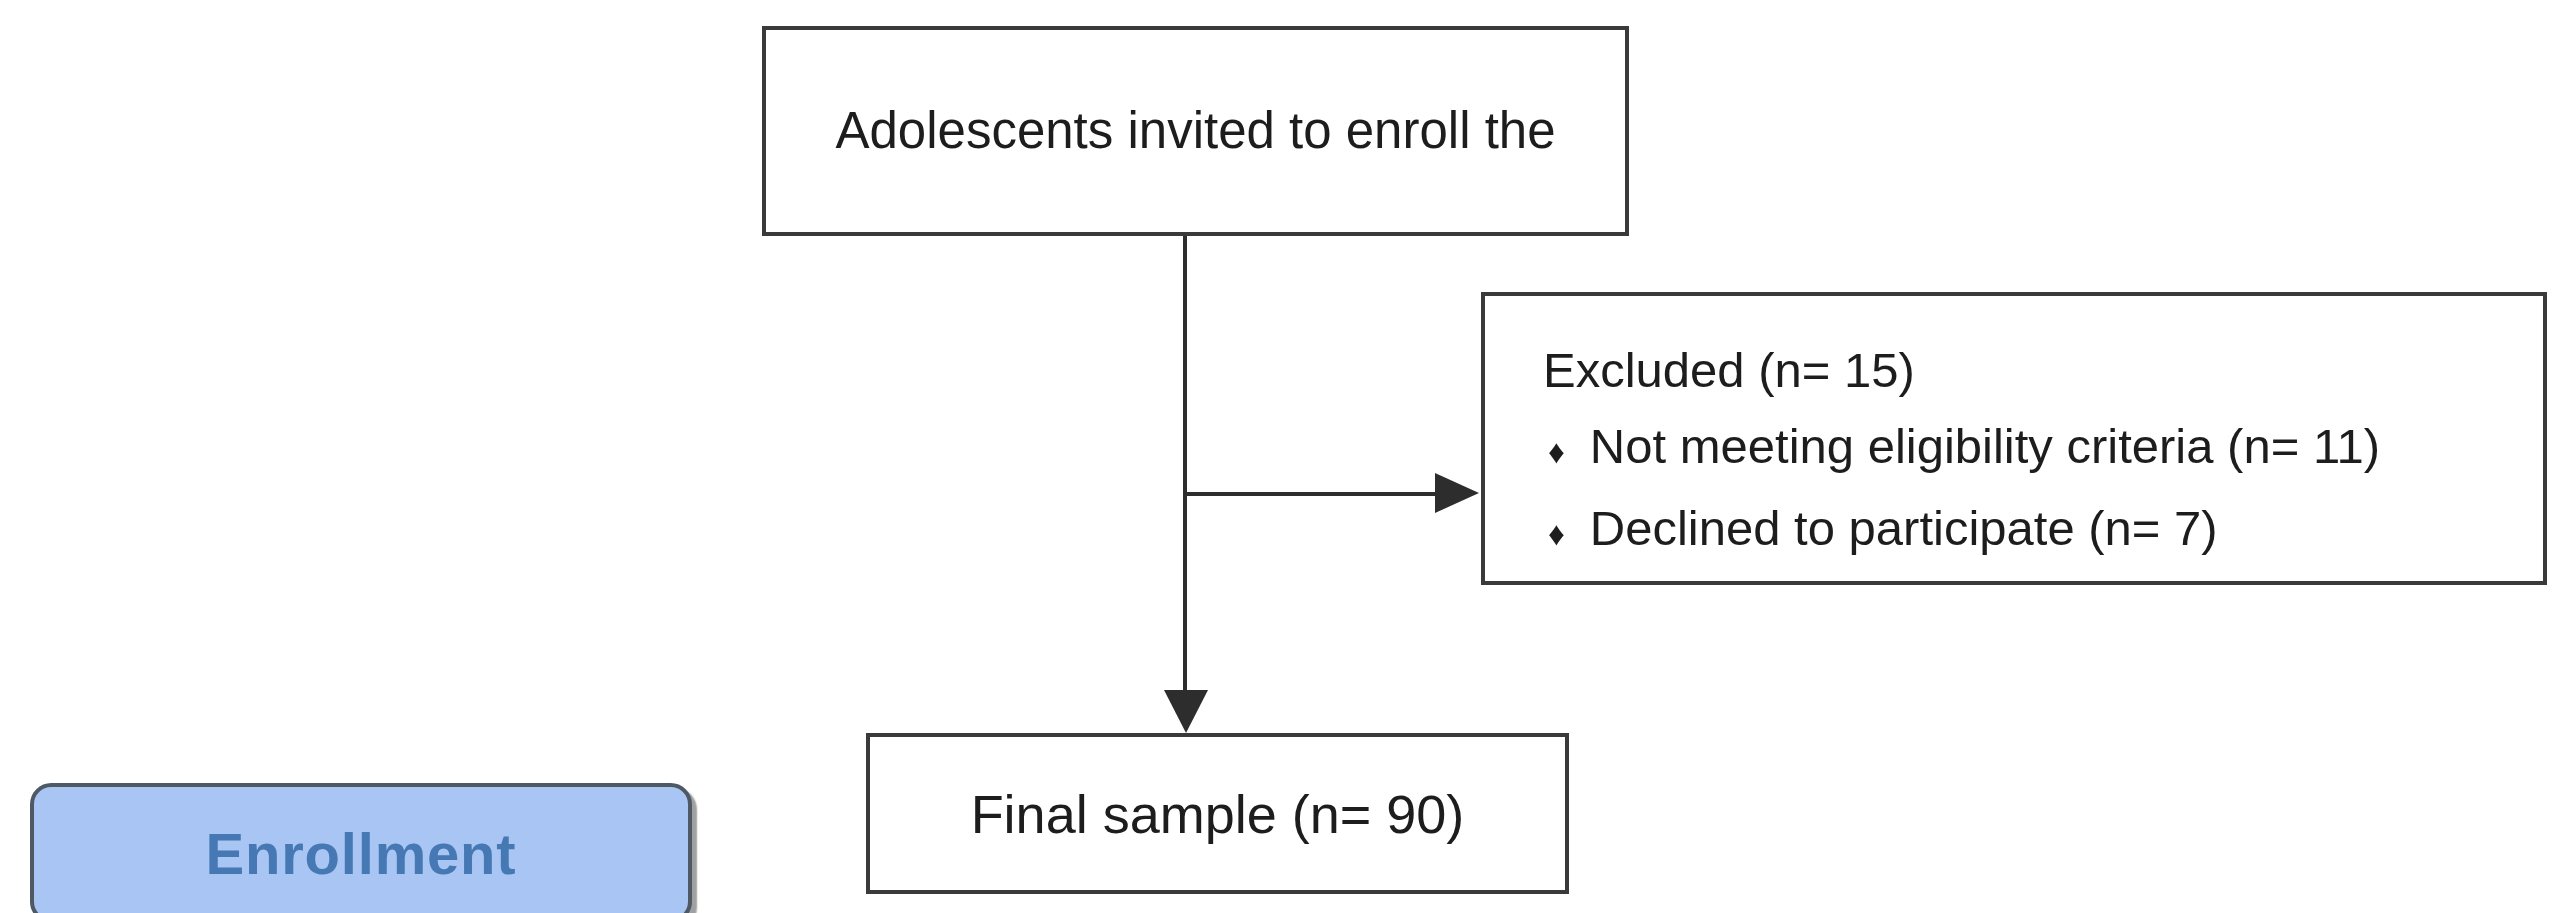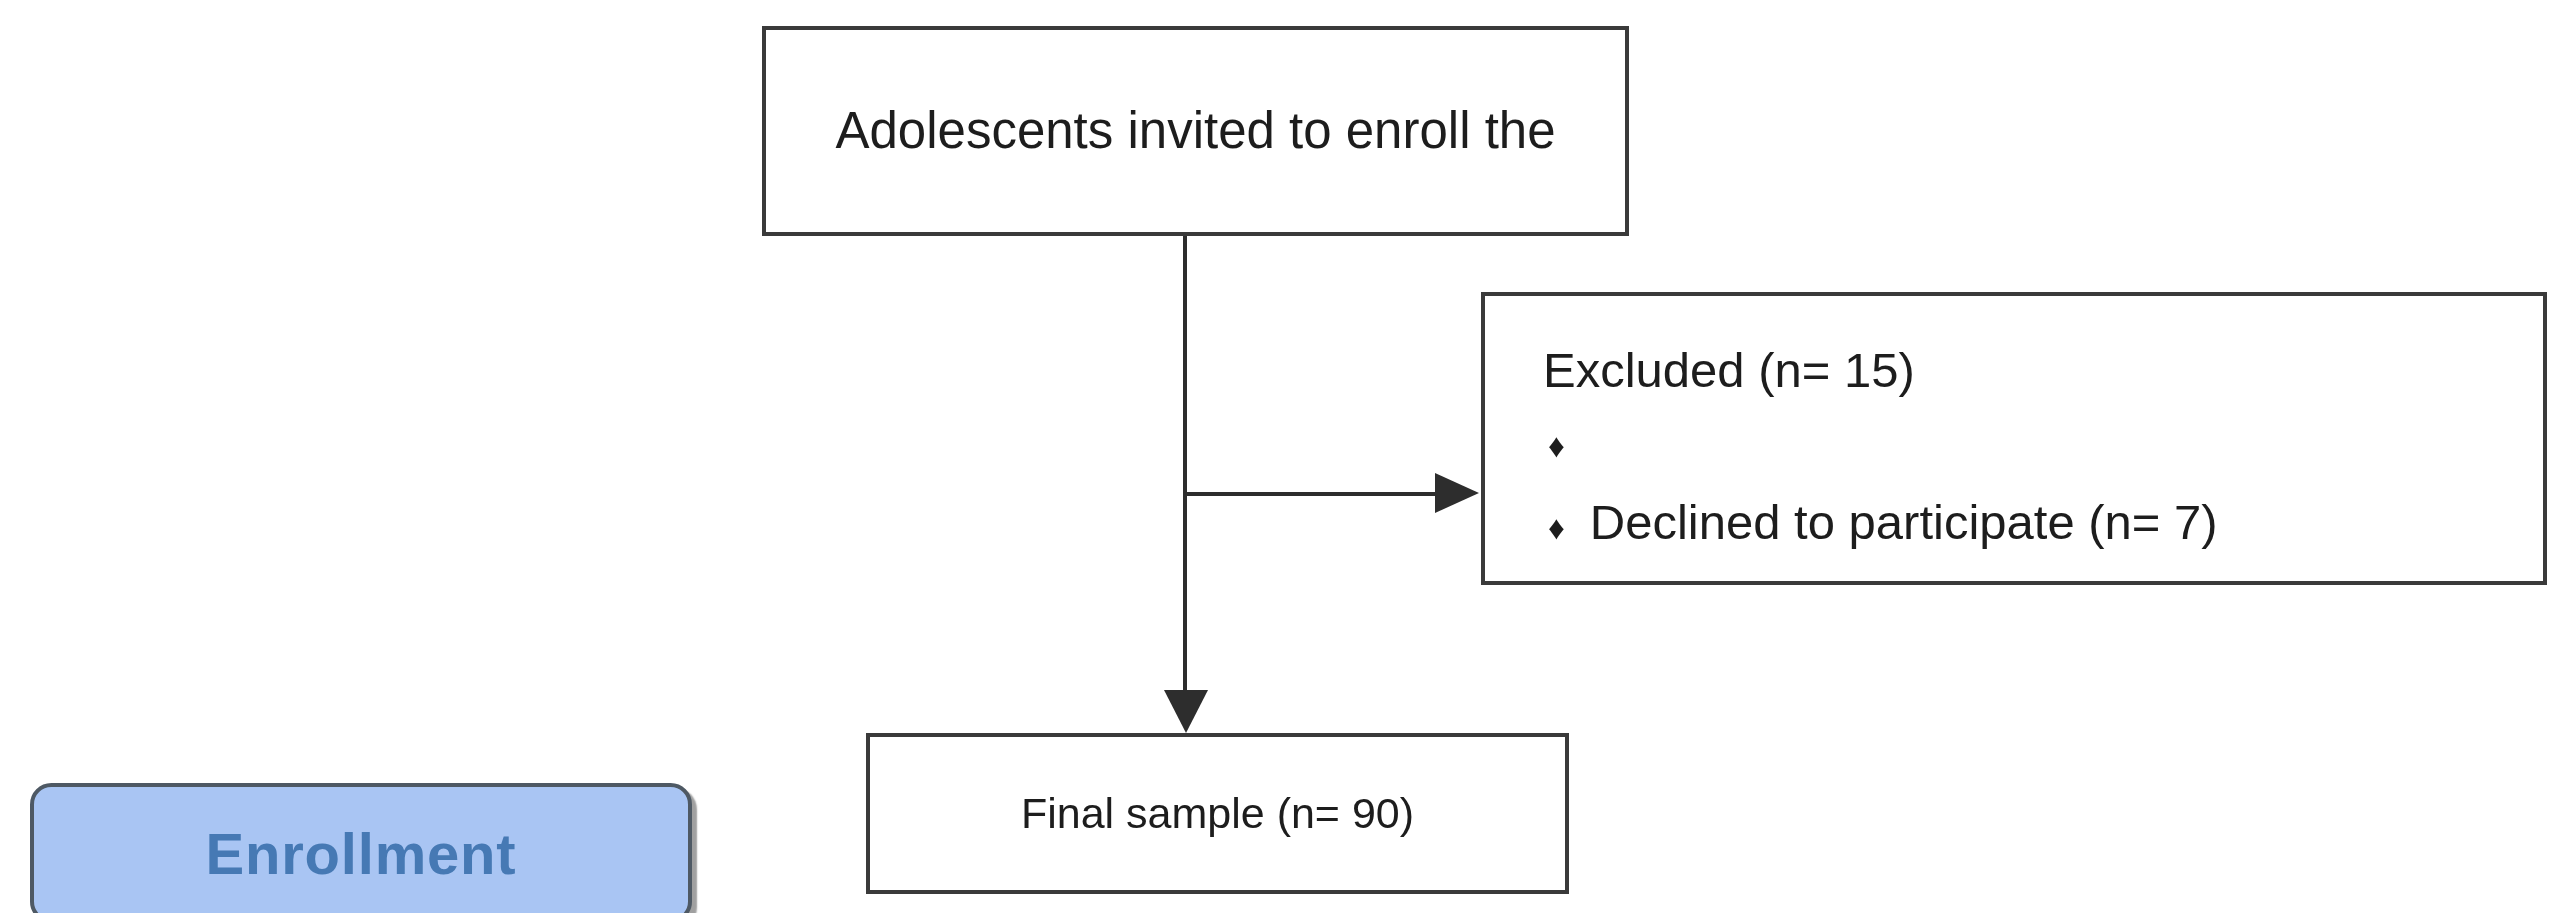--- a/index.html
+++ b/index.html
@@ -51,21 +51,21 @@
   .diamond{
     font-size:33px;
     margin:0 25px 0 5px;
     flex:0 0 auto;
   }
   .final-box{
     left:866px; top:733px;
     width:703px; height:161px;
     display:flex; align-items:center; justify-content:center;
     text-align:center;
-    font-size:43px;
+    font-size:54px;
   }
   .enroll-box{
     position:absolute;
     box-sizing:border-box;
     left:30px; top:743px;
     width:662px; height:140px;
     background:var(--enrollment-fill);
     border:4.1px solid var(--enrollment-border);
     border-radius:21.4px;
     box-shadow:5px 5.8px 1.6px var(--enrollment-shadow);
@@ -113,20 +113,21 @@
   <div class="vline"></div>
   <div class="arrowhead down"></div>
 
   <div class="hline"></div>
   <div class="arrowhead right"></div>
 
   <div class="box excluded-box">
     <div class="excluded-line">Excluded (n= 15)</div>
     <div class="bullet-line">
       <span class="diamond">♦</span>
+      <span>Not meeting eligibility criteria (n= 11)</span>
     </div>
     <div class="bullet-line">
       <span class="diamond">♦</span>
       <span>Declined to participate (n= 7)</span>
     </div>
   </div>
 
   <div class="box final-box">
     <span>Final sample (n= 90)</span>
   </div>

